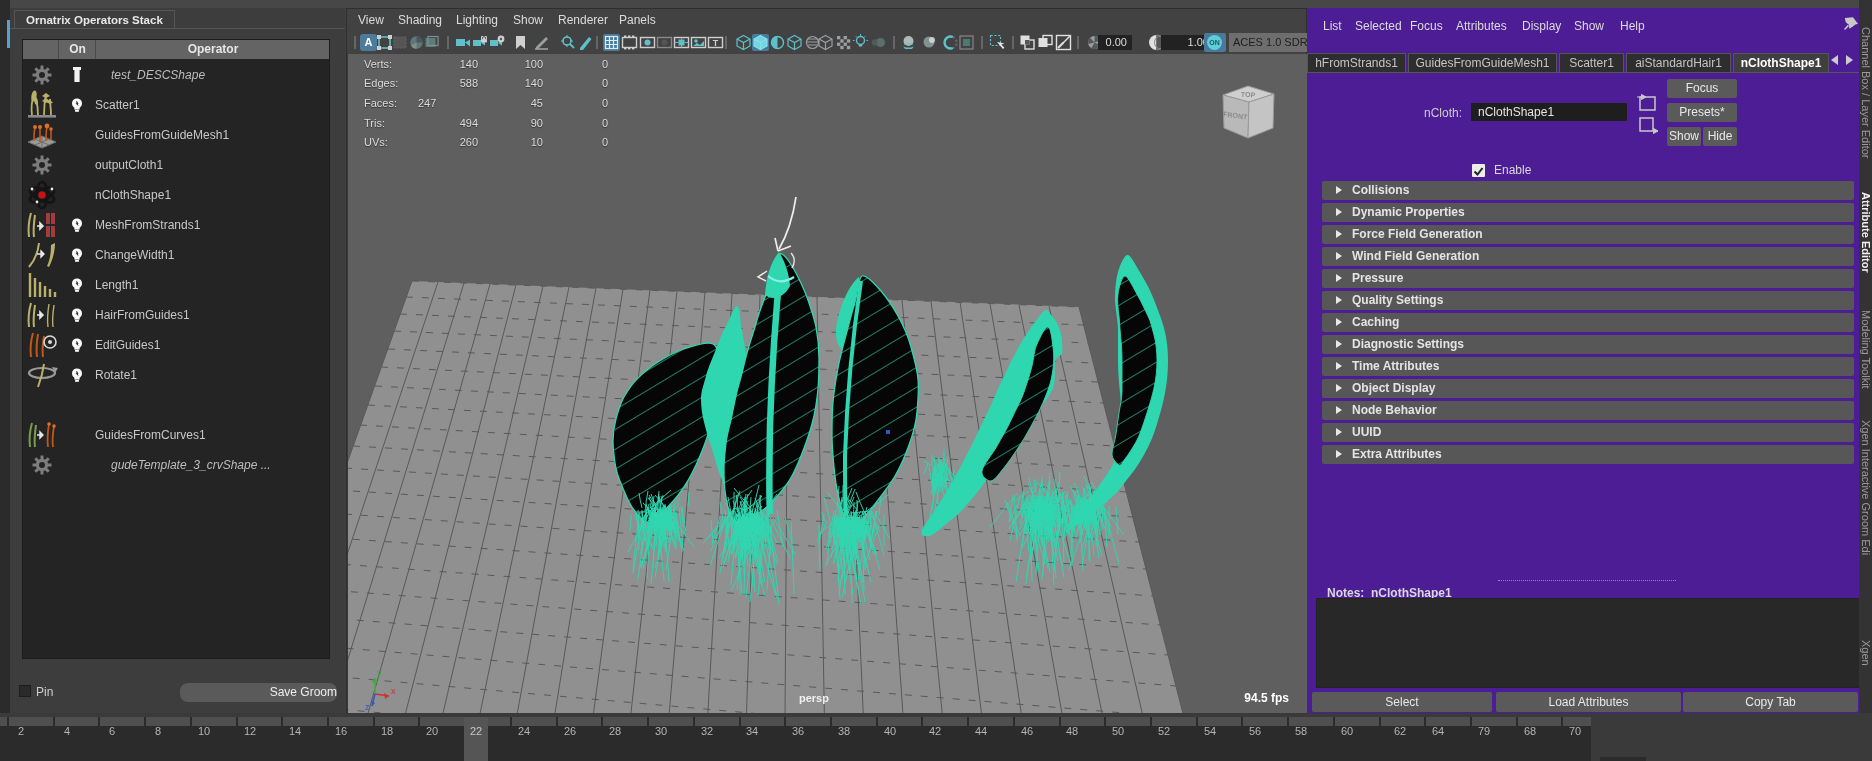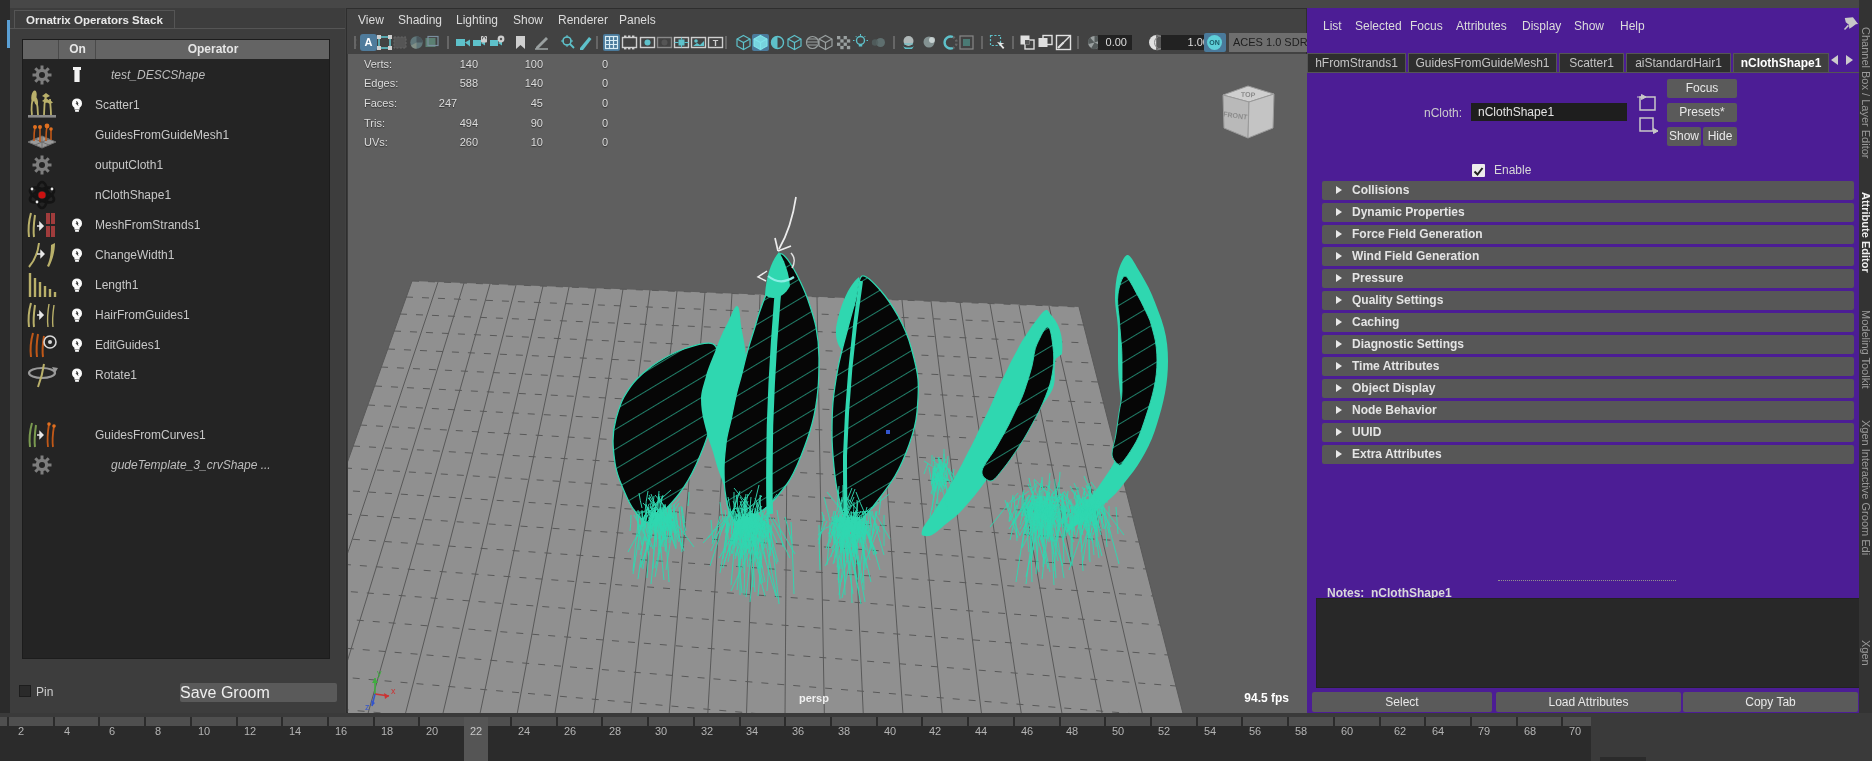--- a/index.html
+++ b/index.html
@@ -19,21 +19,21 @@
 #ophead .c3{position:absolute;left:74px;top:0;right:0;height:19px;text-align:center;line-height:19px}
 .oprow{position:absolute;left:0;width:100%;height:30px;color:#c8c8c8;font-size:12px}
 .oprow .icon{position:absolute;left:2px;top:0px;width:34px;height:30px}
 .oprow .bulb{position:absolute;left:46px;top:7px;width:16px;height:16px}
 .oprow .nm{position:absolute;left:72px;top:8px;white-space:nowrap}
 .oprow .nm.it{font-style:italic;left:88px;color:#bdbdbd}
 #pinrow{position:absolute;left:0px;top:672px;width:335px;height:24px;font-size:12px;color:#ccc}
 #pinbox{position:absolute;left:9px;top:5px;width:12px;height:12px;background:#2a2a2a;border:1px solid #1d1d1d}
 #pinlab{position:absolute;left:26px;top:5px}
 #savegroom{position:absolute;left:170px;top:3px;width:157px;height:19px;background:#5a5a5a;color:#eee;
-  text-align:left;line-height:19px;font-size:16px;border-radius:2px}
+  text-align:right;line-height:19px;font-size:12px;border-radius:8px}
 
 #vp{left:346px;top:8px;width:961px;height:705px;background:#3a3a3a;border:1px solid #2e2e2e}
 #vpmenu{position:absolute;left:0;top:0;width:100%;height:22px;background:#424242;color:#dcdcdc;font-size:12px}
 #vpmenu span{position:absolute;top:4px}
 #vptool{position:absolute;left:0;top:22px;width:100%;height:23px;background:#424242}
 #vpscene{position:absolute;left:1px;top:45px;width:959px;height:659px;background:#5f5f5f}
 .hud{position:absolute;color:#dcdcdc;font-size:11px;font-weight:normal;text-shadow:0 1px 1px #333}
 .ticon{position:absolute;top:3px;width:17px;height:17px;font-size:11px}
 
 #rpanel{left:1307px;top:8px;width:552px;height:705px;background:#4c1d95}
@@ -582,21 +582,21 @@
 </svg>
         <div class="hud" style="left:16px;top:4px">Verts:</div>
         <div class="hud" style="left:70px;top:4px;width:60px;text-align:right">140</div>
         <div class="hud" style="left:135px;top:4px;width:60px;text-align:right">100</div>
         <div class="hud" style="left:200px;top:4px;width:60px;text-align:right">0</div>
         <div class="hud" style="left:16px;top:23px">Edges:</div>
         <div class="hud" style="left:70px;top:23px;width:60px;text-align:right">588</div>
         <div class="hud" style="left:135px;top:23px;width:60px;text-align:right">140</div>
         <div class="hud" style="left:200px;top:23px;width:60px;text-align:right">0</div>
         <div class="hud" style="left:16px;top:43px">Faces:</div>
-        <div class="hud" style="left:70px;top:43px;width:60px;text-align:center">247</div>
+        <div class="hud" style="left:70px;top:43px;width:60px;text-align:left">247</div>
         <div class="hud" style="left:135px;top:43px;width:60px;text-align:right">45</div>
         <div class="hud" style="left:200px;top:43px;width:60px;text-align:right">0</div>
         <div class="hud" style="left:16px;top:63px">Tris:</div>
         <div class="hud" style="left:70px;top:63px;width:60px;text-align:right">494</div>
         <div class="hud" style="left:135px;top:63px;width:60px;text-align:right">90</div>
         <div class="hud" style="left:200px;top:63px;width:60px;text-align:right">0</div>
         <div class="hud" style="left:16px;top:82px">UVs:</div>
         <div class="hud" style="left:70px;top:82px;width:60px;text-align:right">260</div>
         <div class="hud" style="left:135px;top:82px;width:60px;text-align:right">10</div>
         <div class="hud" style="left:200px;top:82px;width:60px;text-align:right">0</div>

